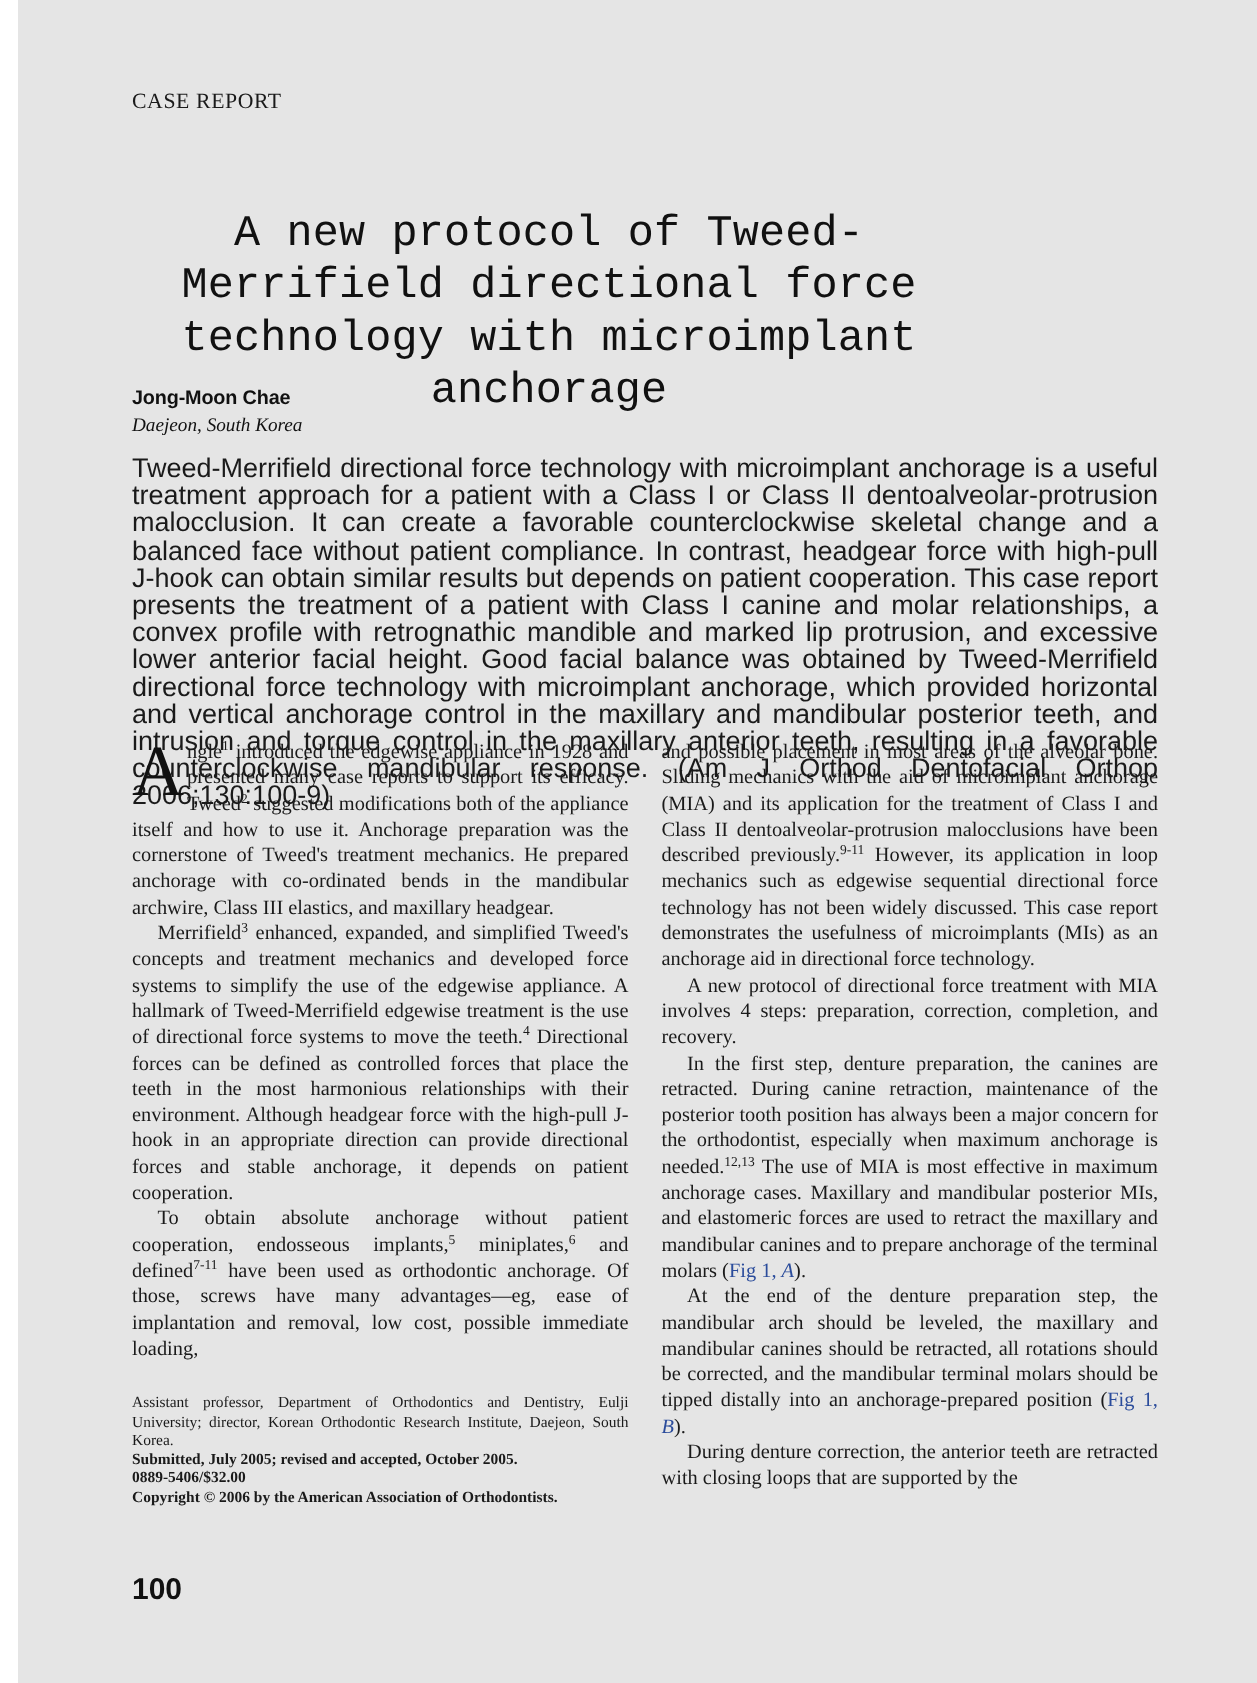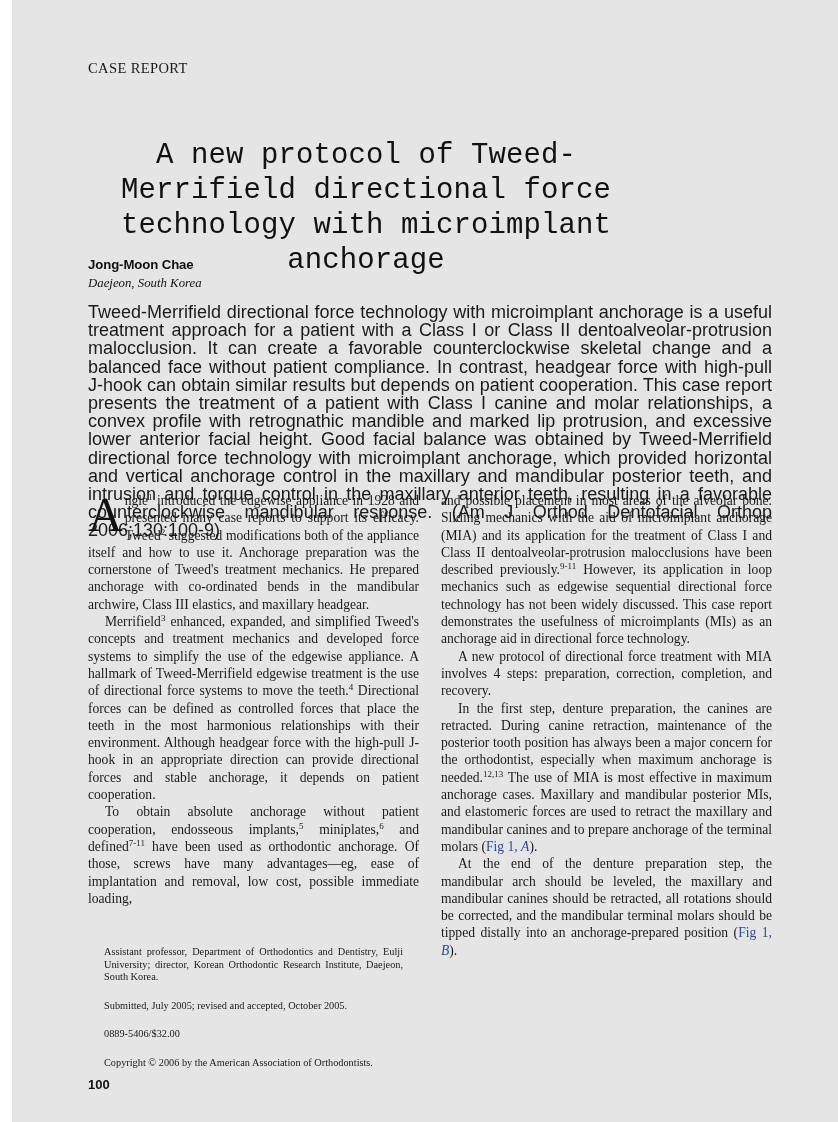--- a/index.html
+++ b/index.html
@@ -135,35 +135,34 @@
     position: absolute;
     left: 76px;
     top: 930px;
     width: 331px;
     font-family: "Liberation Serif", serif;
     font-size: 10.3px;
     line-height: 12.6px;
     color: #1a1a1a;
   }
   .footnotes p {
-    margin: 16px;
+    margin: 0;
     text-align: justify;
   }
-  .footnotes p.nojust { text-align: left; }
+  .footnotes p.nojust { text-align: left; font-weight: bold; }
 
   
   .folio {
     position: absolute;
     left: 76px;
     top: 1049px;
     font-family: "Liberation Sans", sans-serif;
-    font-size: 13px;
+    font-size: 20px;
     font-weight: bold;
     color: #111111;
-    margin-top: 28px;
   }
 </style>
 </head>
 <body>
 
 <div class="page">
 
   <div class="case-report-label">CASE REPORT</div>
 
   <h1 class="title">A new protocol of Tweed-Merrifield directional force technology with microimplant anchorage</h1>
@@ -200,20 +199,23 @@
     </p>
 
     <p>
       <span>In the first step, denture preparation, the canines are retracted. During canine retraction, maintenance of the posterior tooth position has always been a major concern for the orthodontist, especially when maximum anchorage is needed.</span><sup>12,13</sup><span> The use of MIA is most effective in maximum anchorage cases. Maxillary and mandibular posterior MIs, and elastomeric forces are used to retract the maxillary and mandibular canines and to prepare anchorage of the terminal molars (</span><span class="figref"><span>Fig 1</span><span>, </span><i>A</i></span><span>).</span>
     </p>
 
     <p>
       <span>At the end of the denture preparation step, the mandibular arch should be leveled, the maxillary and mandibular canines should be retracted, all rotations should be corrected, and the mandibular terminal molars should be tipped distally into an anchorage-prepared position (</span><span class="figref"><span>Fig 1</span><span>, </span><i>B</i></span><span>).</span>
     </p>
 
+    <p>
+      <span>During denture correction, the anterior teeth are retracted with closing loops that are supported by the</span>
+    </p>
 
   </div>
 
   <div class="footnotes">
     <p>Assistant professor, Department of Orthodontics and Dentistry, Eulji University; director, Korean Orthodontic Research Institute, Daejeon, South Korea.</p>
     <p class="nojust">Submitted, July 2005; revised and accepted, October 2005.</p>
     <p class="nojust">0889-5406/$32.00</p>
     <p class="nojust">Copyright © 2006 by the American Association of Orthodontists.</p>
   </div>
 

